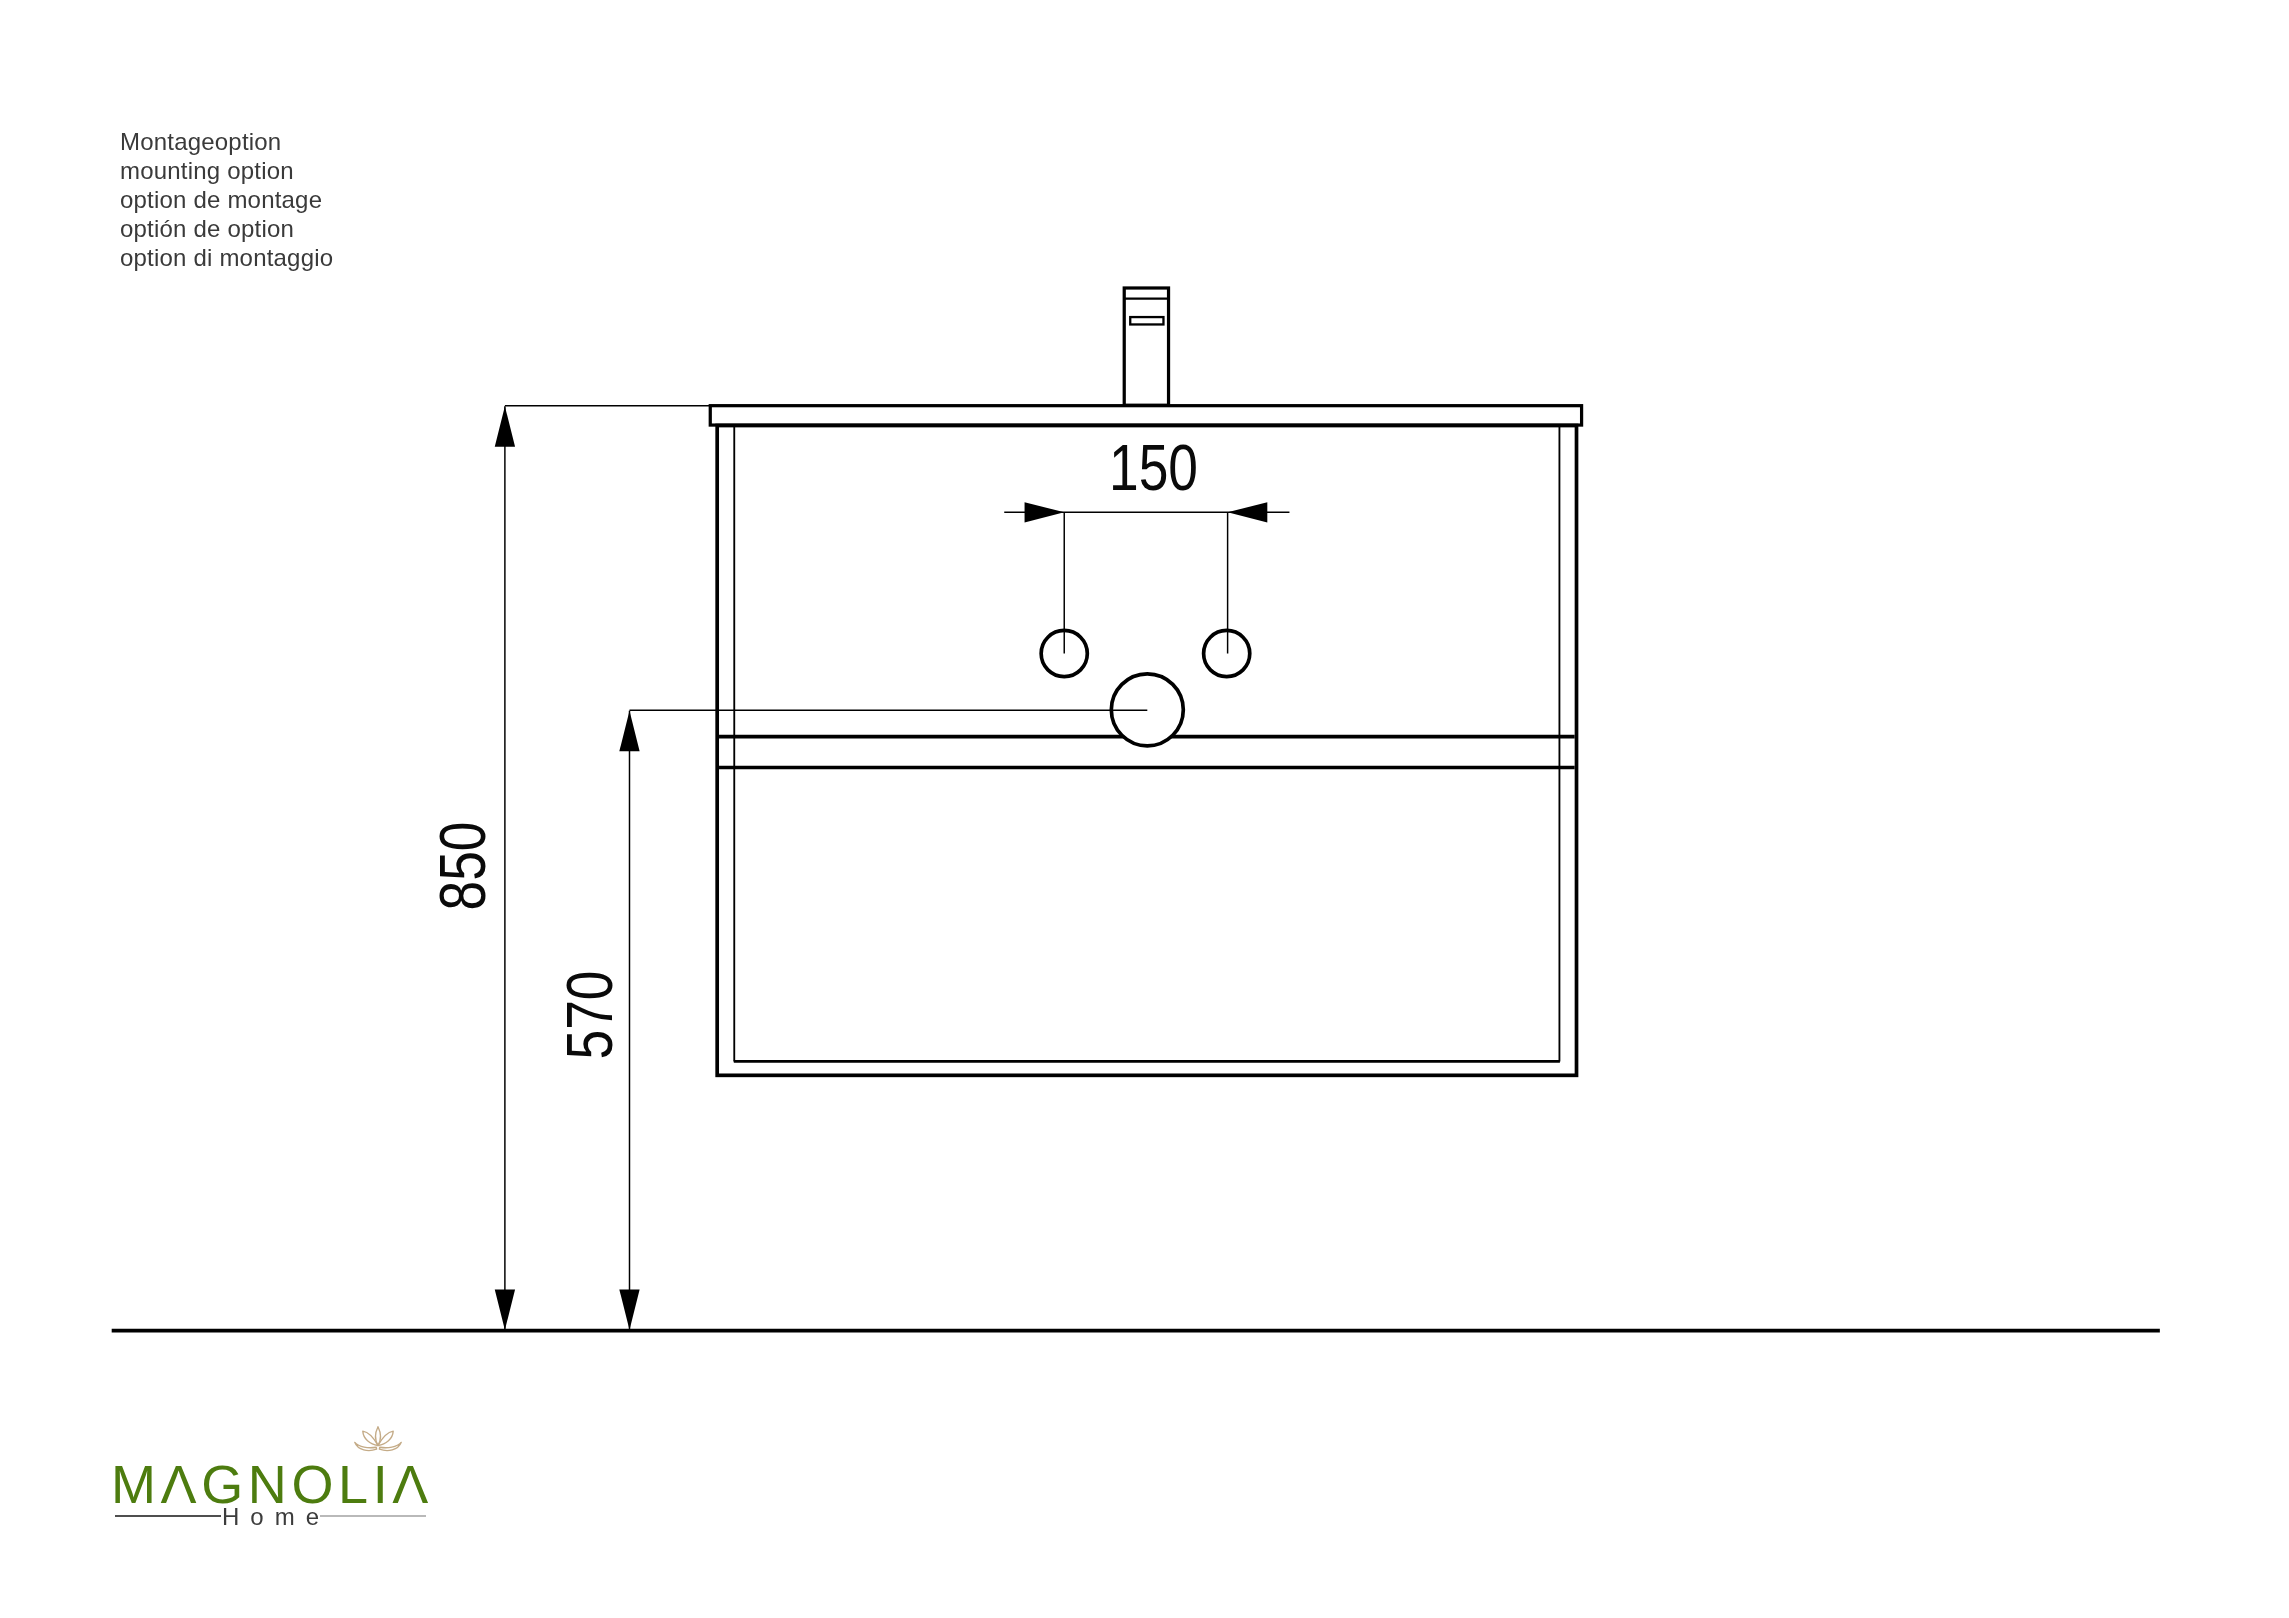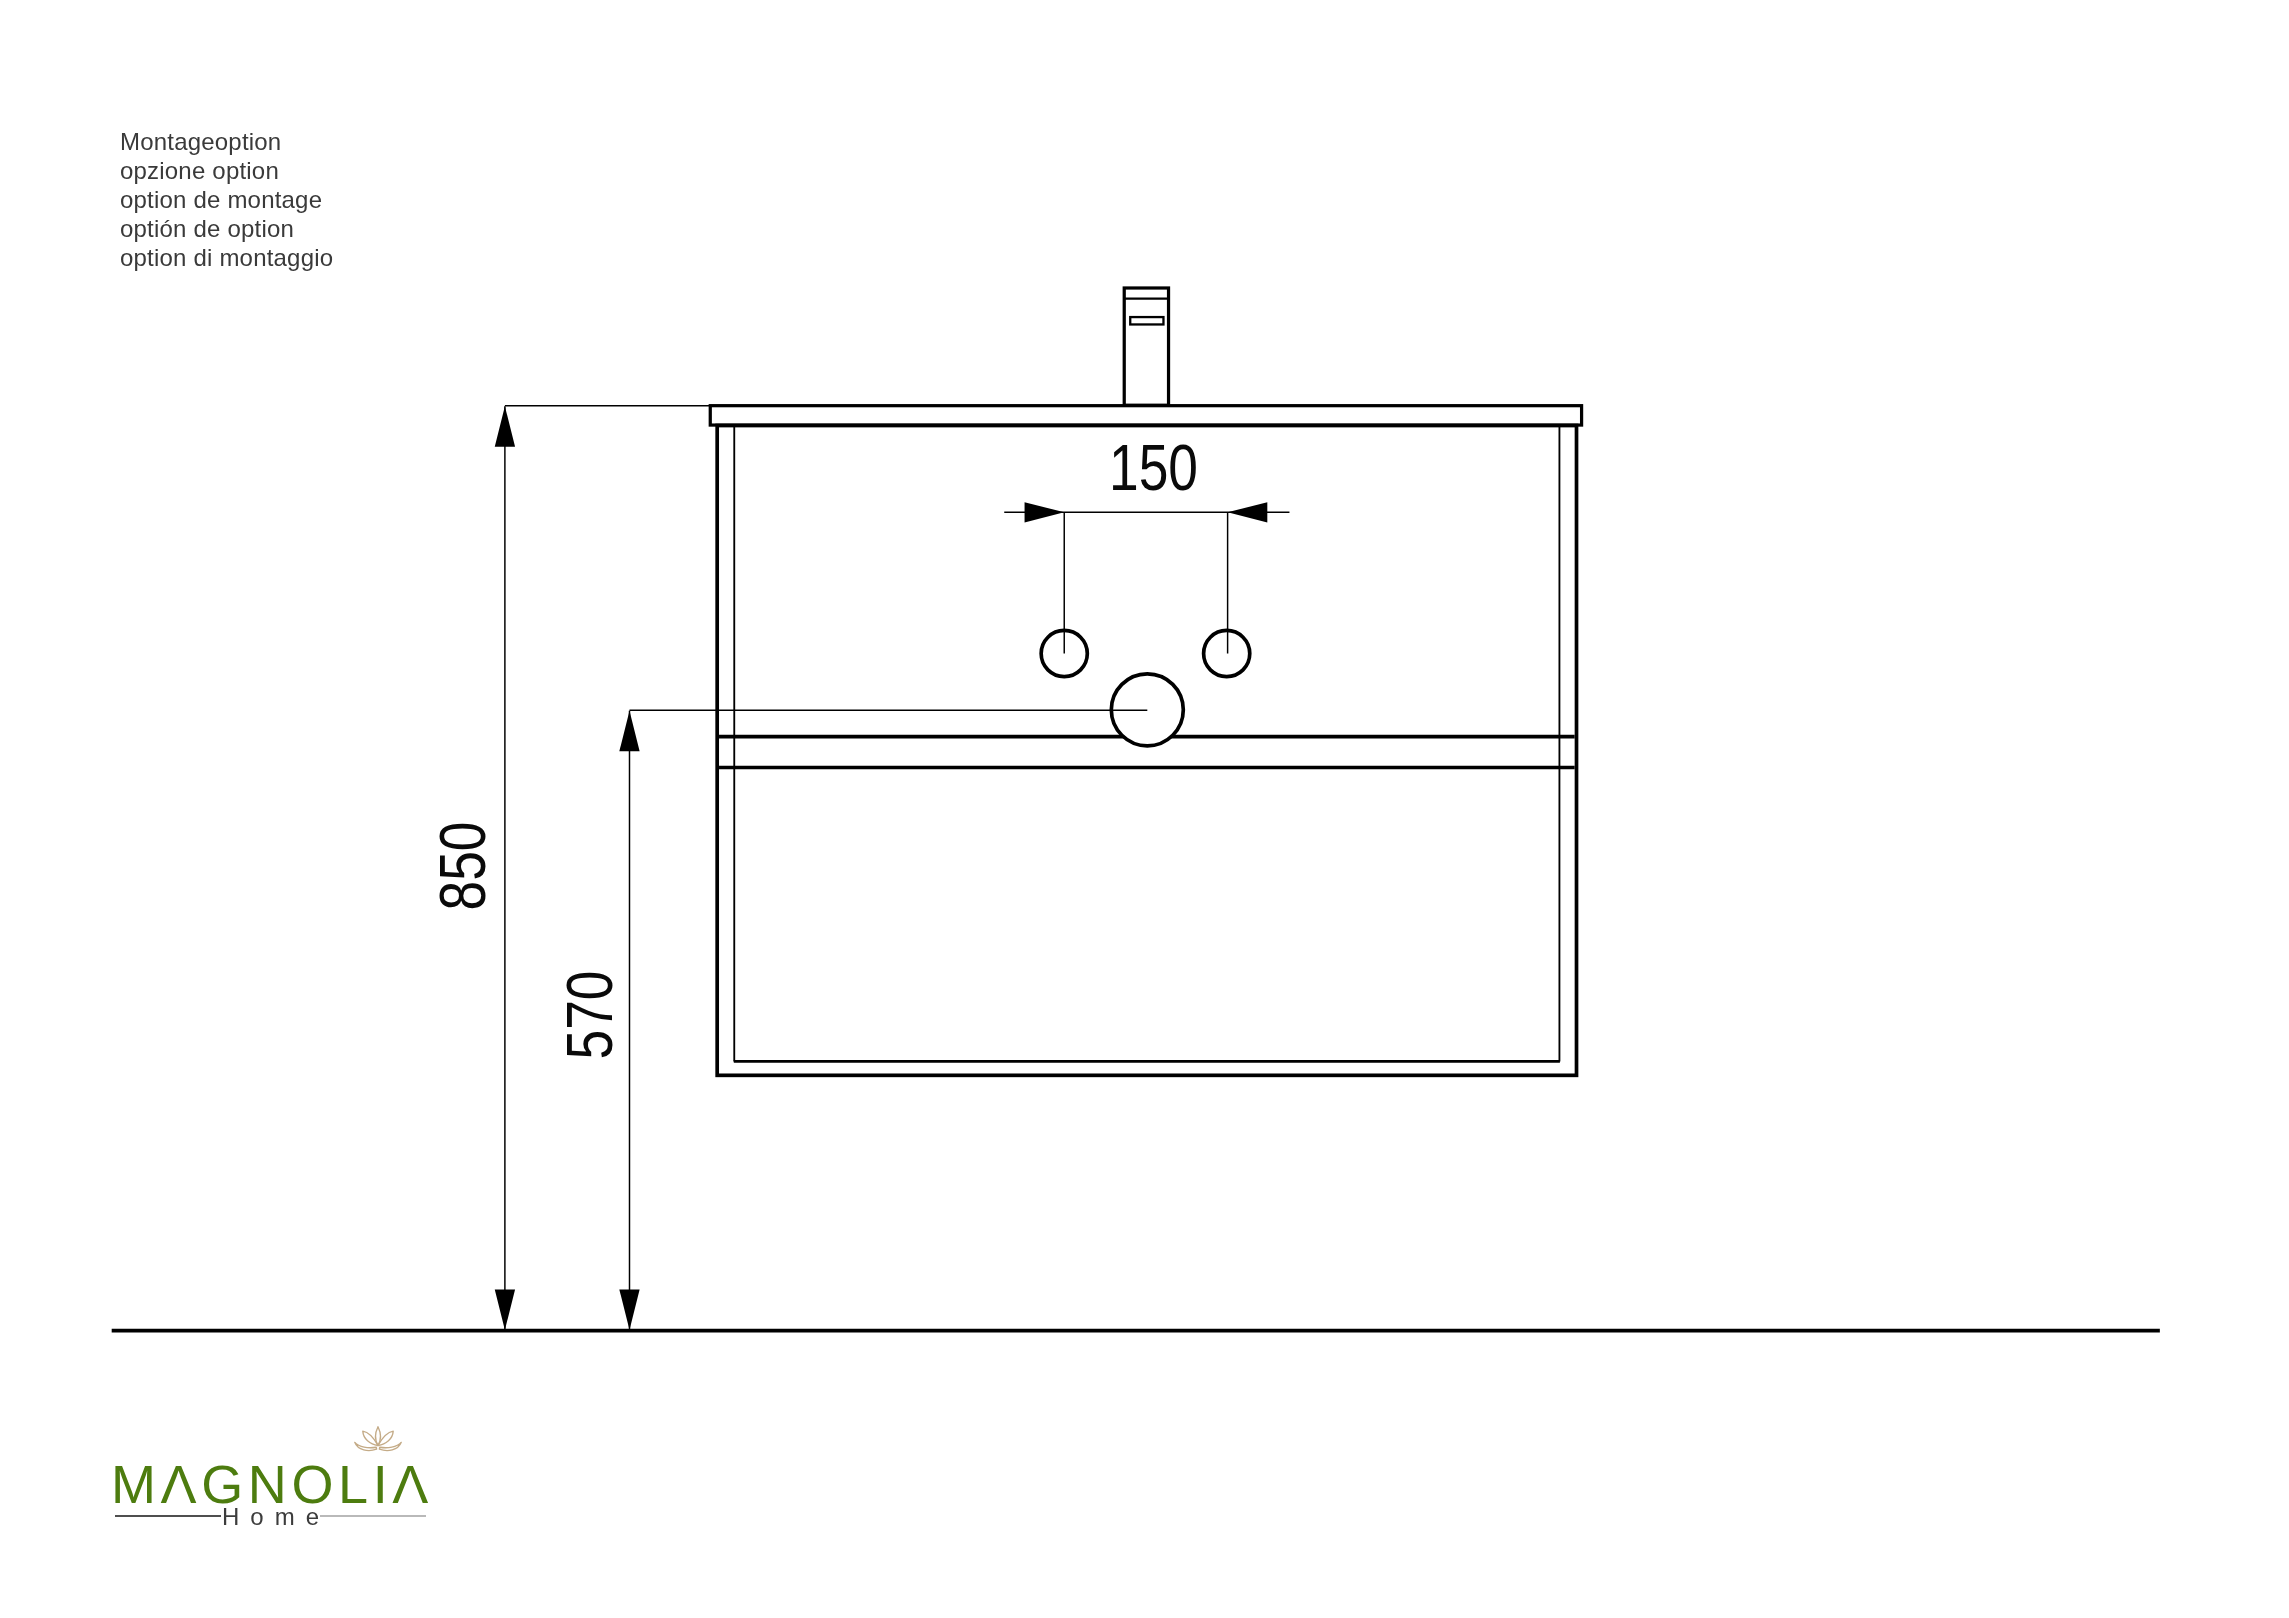--- a/index.html
+++ b/index.html
@@ -80,21 +80,21 @@
   .home-rule.left  { left: 115px; width: 106px; background: #4f4f4f; }
   .home-rule.right { left: 320px; width: 106px; background: #b9b9b9; }
 </style>
 </head>
 <body>
 
 <div class="page">
 
   <div class="notes">
     <div>Montageoption</div>
-    <div>opzione option</div>
+    <div>mounting option</div>
     <div>option de montage</div>
     <div>optión de option</div>
     <div>option di montaggio</div>
   </div>
 
   <svg class="drawing" viewBox="0 0 2481 1754" xmlns="http://www.w3.org/2000/svg">
 
     <g stroke="#000" fill="#fff">
       <rect x="1218" y="312" width="48" height="127" stroke-width="3.5"></rect>
       <line x1="1218" y1="323.5" x2="1266" y2="323.5" stroke-width="2.5"></line>

